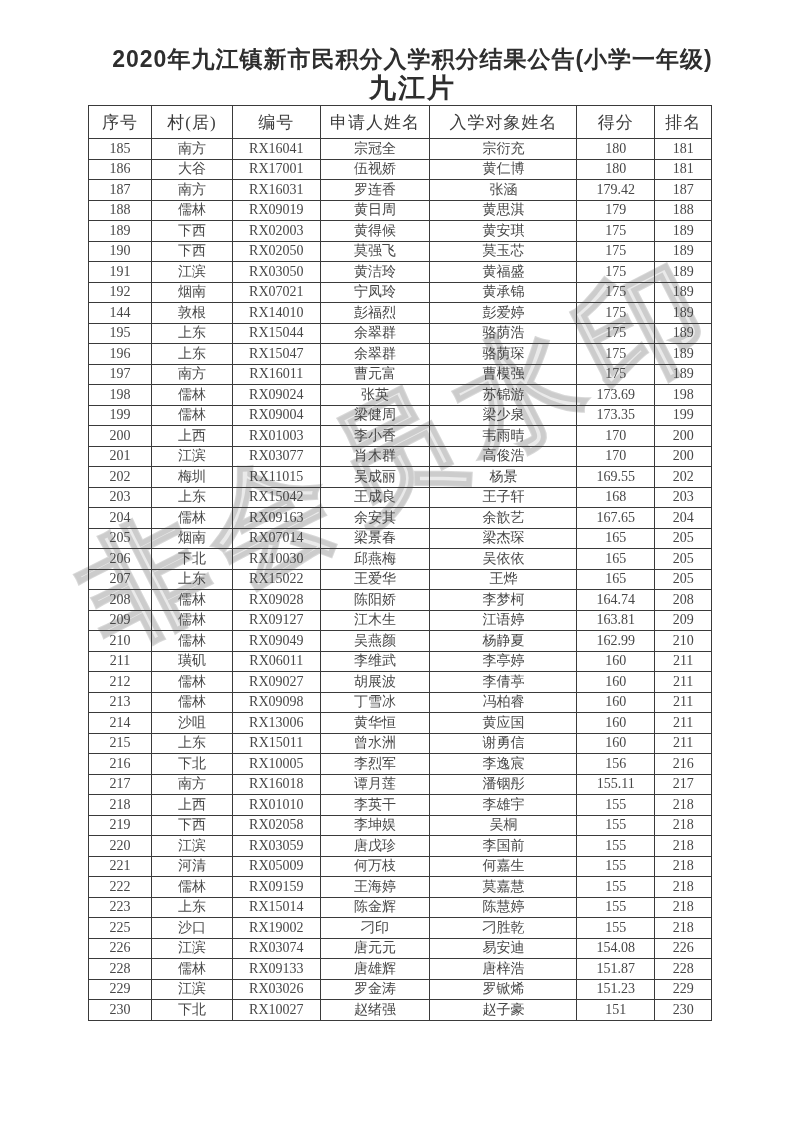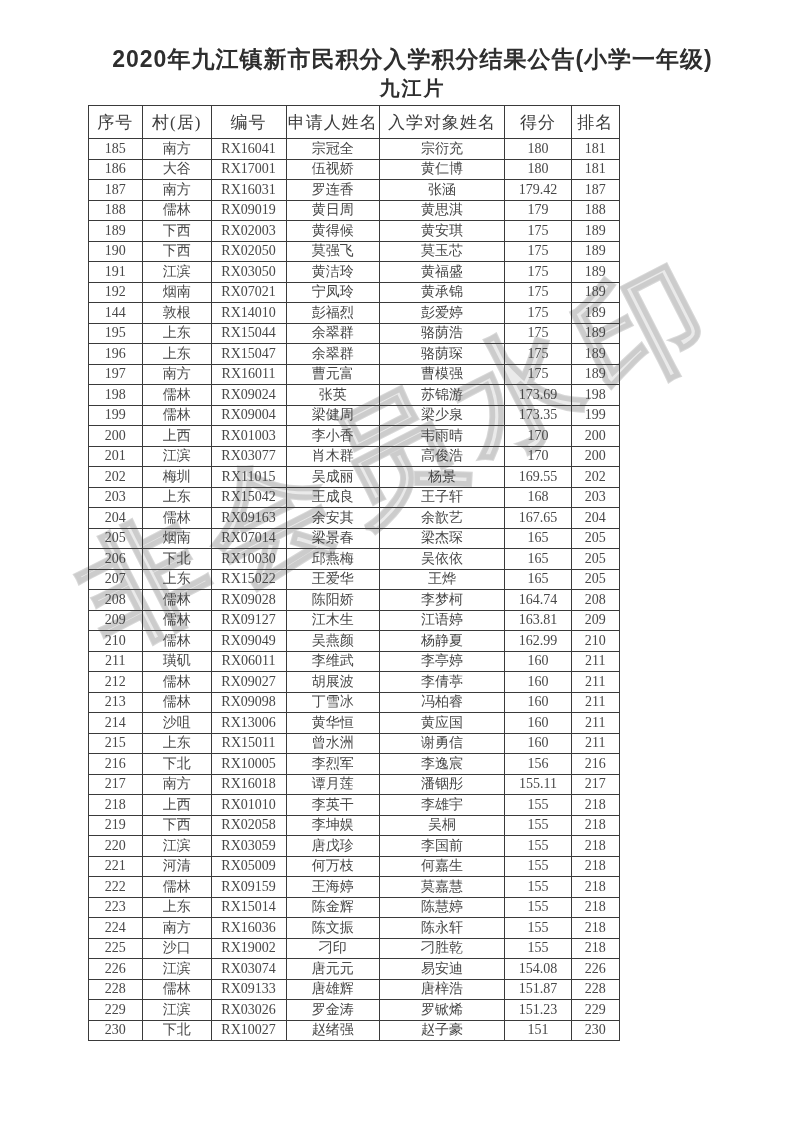--- a/index.html
+++ b/index.html
@@ -23,21 +23,21 @@
     font-weight: bold;
     color: #2e2e2e;
     padding-left: 32px;
   }
   .title-line1 {
     font-size: 23px;
     letter-spacing: 1px;
     line-height: 30px;
   }
   .title-line2 {
-    font-size: 20px;
+    font-size: 27px;
     letter-spacing: 2px;
     line-height: 28px;
   }
   .watermark {
     position: absolute;
     left: 30px; top: 370px;
     width: 740px;
     text-align: center;
     font-family: "Liberation Sans", sans-serif;
     font-size: 125px;
@@ -47,21 +47,21 @@
     -webkit-text-stroke: 2px rgba(168,168,168,0.45);
     transform: rotate(-27deg);
     transform-origin: center center;
     white-space: nowrap;
     pointer-events: none;
     z-index: 1;
   }
   .results-table {
     position: absolute;
     left: 88px; top: 105px;
-    width: 532px;
+    width: 624px;
     border-collapse: collapse;
     table-layout: fixed;
     z-index: 2;
     background: transparent;
   }
   .results-table th, .results-table td {
     border: 1.5px solid #3a3a3a;
     text-align: center;
     vertical-align: middle;
     overflow: hidden;
@@ -458,29 +458,20 @@
         <tr>
           <td>223</td>
           <td>上东</td>
           <td>RX15014</td>
           <td>陈金辉</td>
           <td>陈慧婷</td>
           <td>155</td>
           <td>218</td>
         </tr>
         <tr>
-          <td>224</td>
-          <td>南方</td>
-          <td>RX16036</td>
-          <td>陈文振</td>
-          <td>陈永轩</td>
-          <td>155</td>
-          <td>218</td>
-        </tr>
-        <tr>
           <td>225</td>
           <td>沙口</td>
           <td>RX19002</td>
           <td>刁印</td>
           <td>刁胜乾</td>
           <td>155</td>
           <td>218</td>
         </tr>
         <tr>
           <td>226</td>

